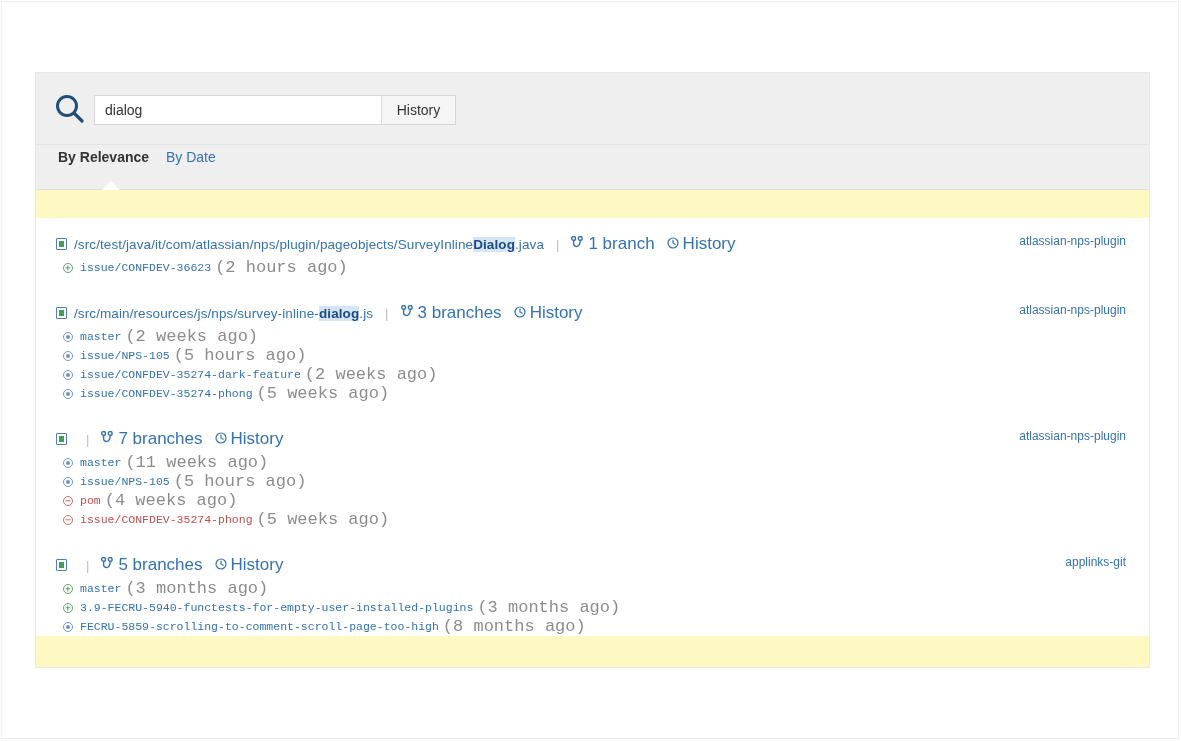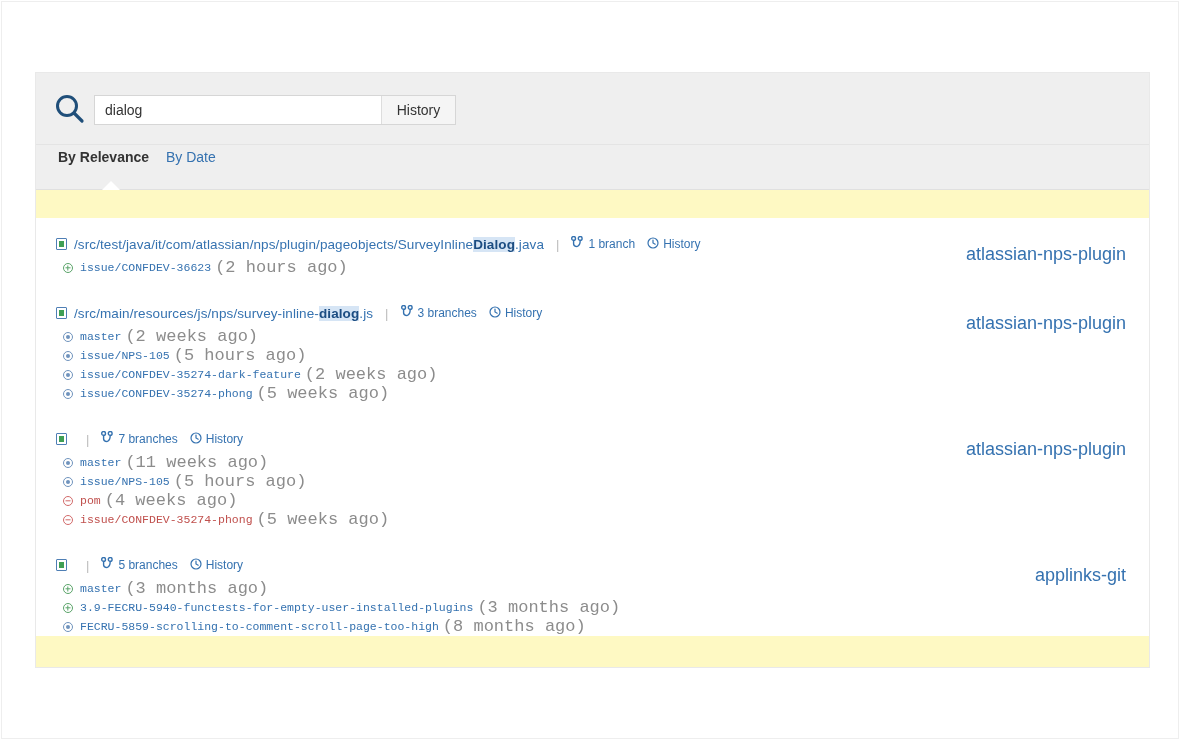--- a/index.html
+++ b/index.html
@@ -167,40 +167,40 @@
     font-weight: bold;
     background: #d6e5f5;
     color: #1c4d82;
   }
   .sep {
     color: #bbbbbb;
     margin: 0 12px;
     font-size: 13px;
   }
   .meta-link {
-    font-size: 12px;
+    font-size: 17px;
     color: #3572b0;
     cursor: pointer;
     display: inline-flex;
     align-items: center;
     margin-right: 12px;
   }
   .branch-glyph {
     margin-right: 5px;
     display: inline-block;
   }
   .clock-glyph {
     margin-right: 4px;
     display: inline-block;
   }
   .repo-name {
     position: absolute;
     right: 23px;
-    top: 10px;
-    font-size: 18px;
+    top: 0;
+    font-size: 12px;
     color: #3572b0;
     cursor: pointer;
   }
 
   .branch-list {
     margin: 4px 0 0 0;
     padding: 0;
     list-style: none;
     font-family: Liberation Mono, monospace;
   }

